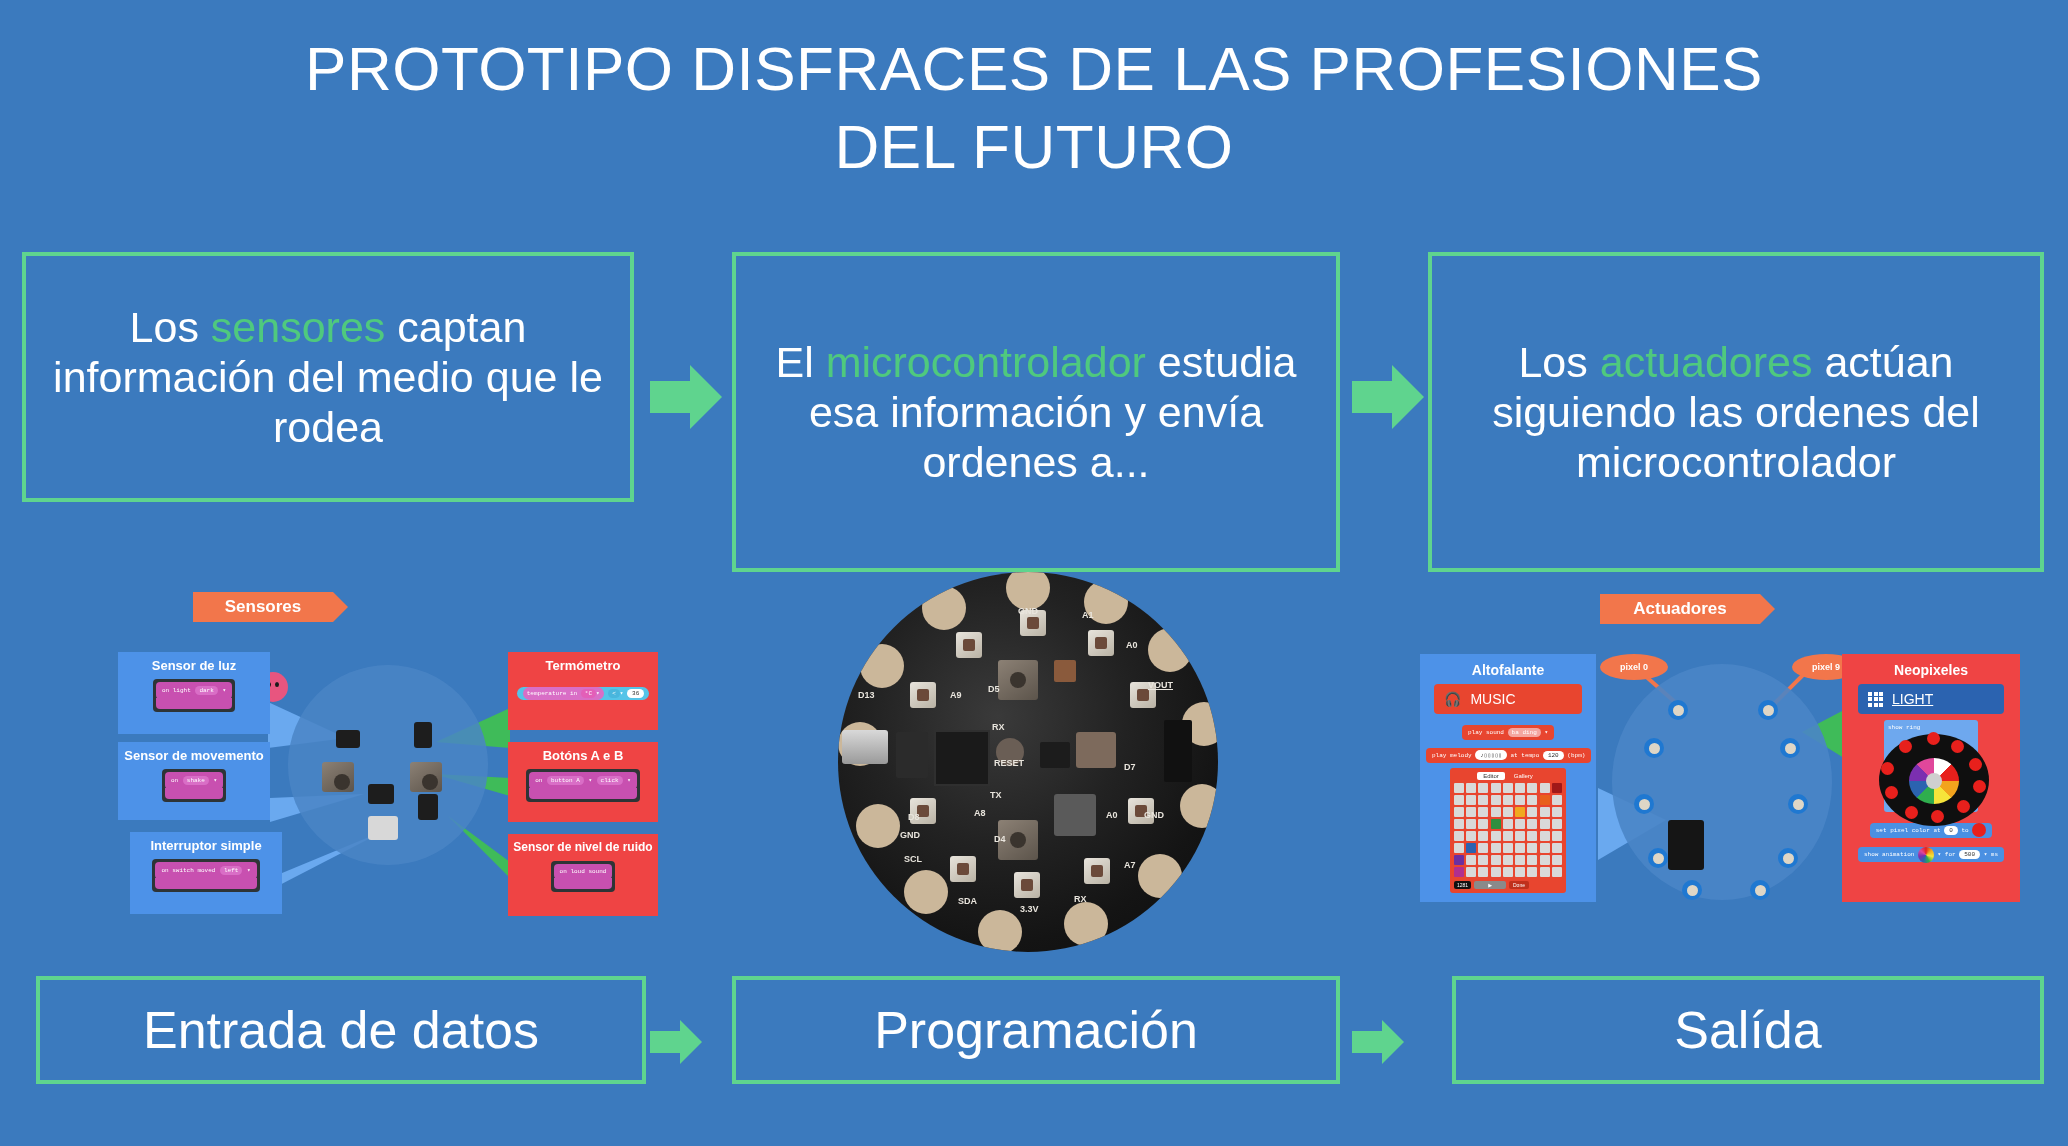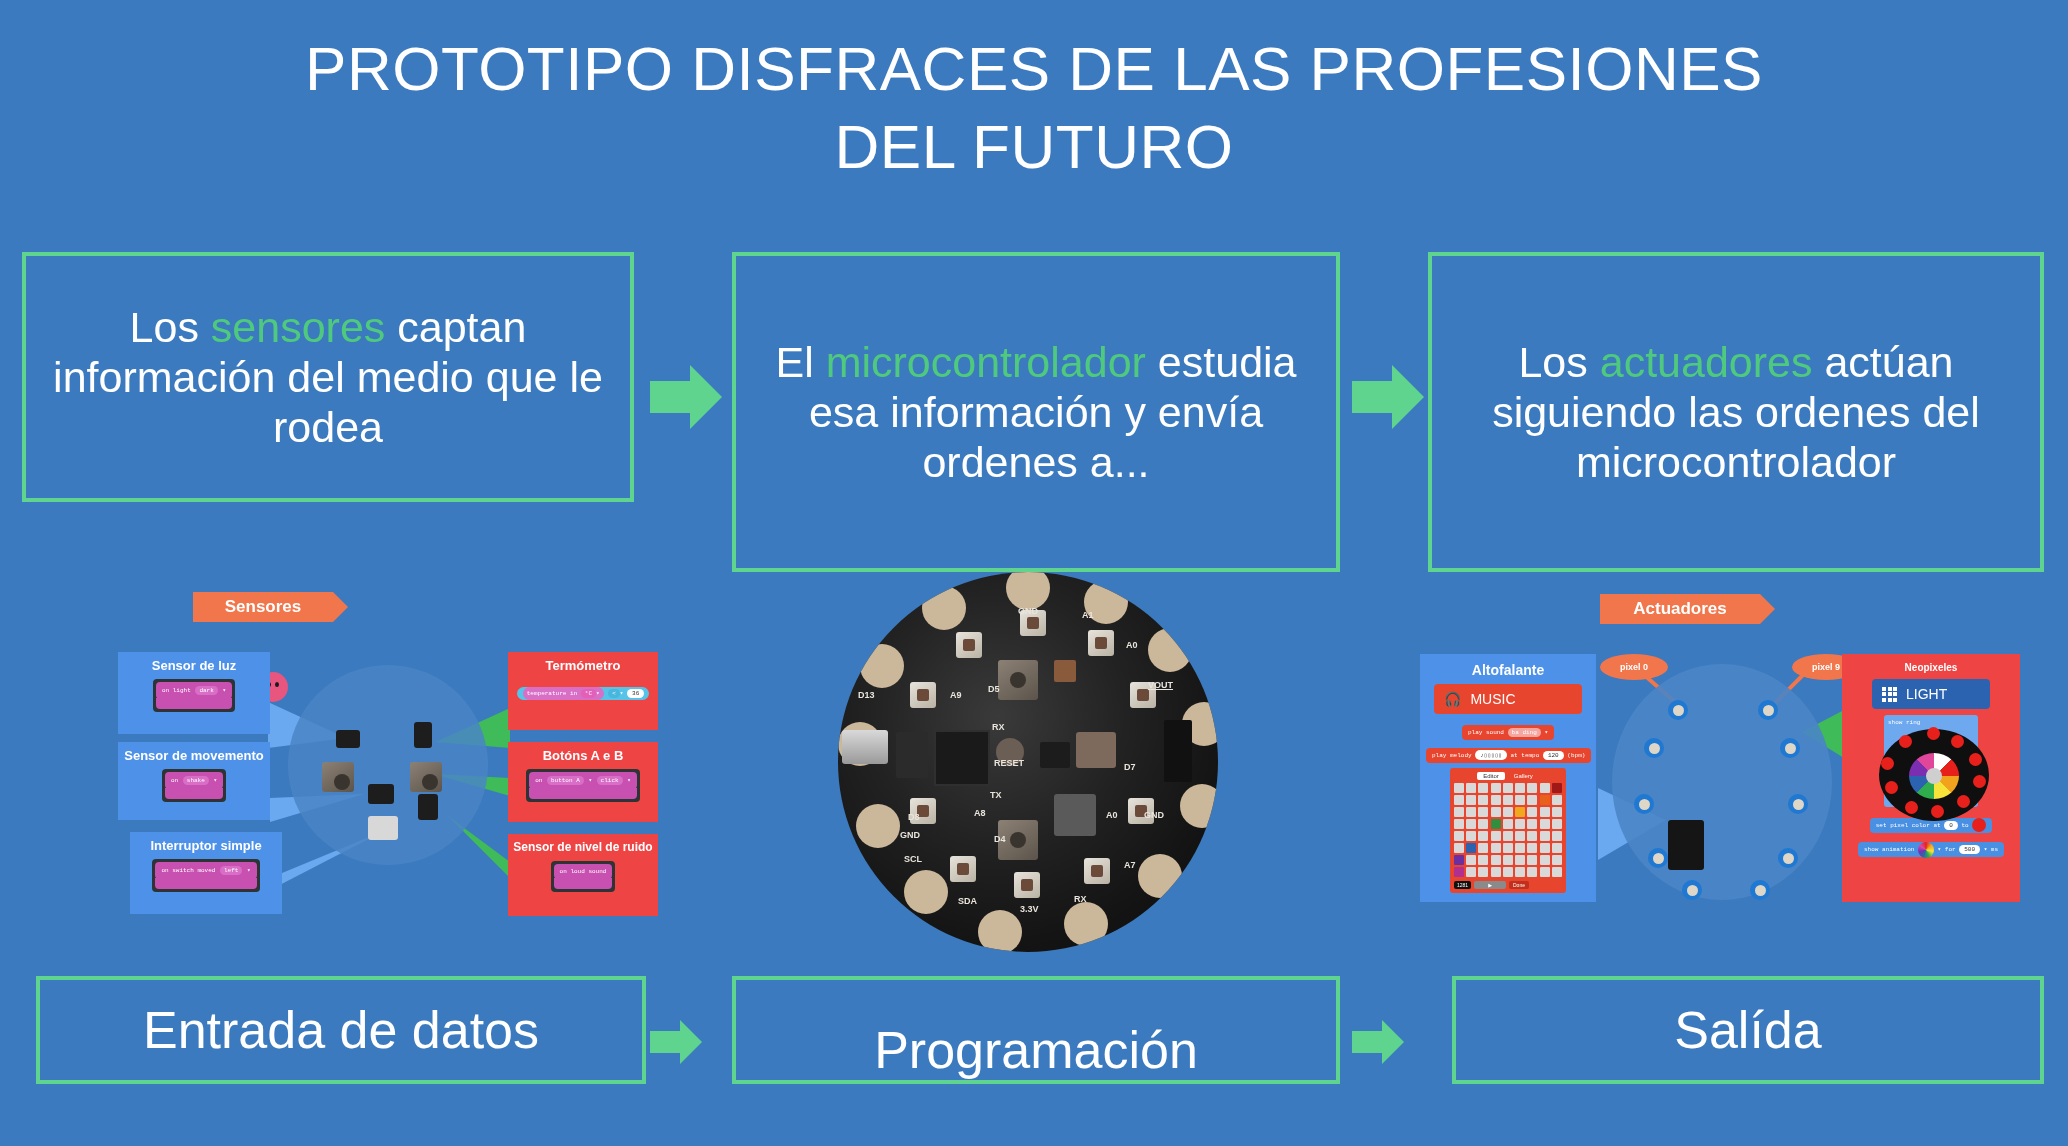--- a/index.html
+++ b/index.html
@@ -51,21 +51,21 @@
 
   
   .bbox{
     position:absolute;
     border:4px solid #5fd48e;
     background:#3b7abe;color:#ffffff;
     display:flex;align-items:center;justify-content:center;
     font-size:52px;box-sizing:border-box;
   }
   #bbox1{left:36px;top:976px;width:610px;height:108px;}
-  #bbox2{left:732px;top:976px;width:608px;height:108px;align-items:flex-end;}
+  #bbox2{left:732px;top:976px;width:608px;height:108px;}
   #bbox3{left:1452px;top:976px;width:592px;height:108px;}
 
   
   .panel{position:absolute;}
   #sensors-panel{left:118px;top:590px;width:540px;height:330px;}
   #actuators-panel{left:1420px;top:592px;width:640px;height:330px;}
   #board-photo{left:838px;top:572px;width:380px;height:380px;}
 
   .banner{
     position:absolute;height:30px;background:#f2764b;
@@ -522,22 +522,22 @@
         </div>
         <div style="display:flex;gap:3px;align-items:center;margin-top:4px;">
           <span style="background:#111;color:#fff;font-size:5px;padding:1px 3px;border-radius:2px;">1281</span>
           <span style="background:#8a8a8a;color:#fff;font-size:5px;padding:1px 14px;border-radius:2px;">▶</span>
           <span style="background:#c0301c;color:#fff;font-size:5px;padding:1px 4px;border-radius:2px;">Done</span>
         </div>
       </div>
     </div>
 
     <div class="card green" style="left:422px;top:62px;width:178px;height:248px;padding:8px 6px;">
-      <div class="card-title" style="font-size:10px;">Neopixeles</div>
-      <div class="bigbtn blue" style="margin:6px 24px;">
+      <div class="card-title" style="font-size:14px;">Neopixeles</div>
+      <div class="bigbtn blue" style="margin:6px 10px;text-decoration:underline;">
         <span style="display:inline-grid;grid-template-columns:repeat(3,4px);gap:1.5px;">
           <i style="background:#fff;width:4px;height:4px;display:block;"></i>
             <i style="background:#fff;width:4px;height:4px;display:block;"></i>
             <i style="background:#fff;width:4px;height:4px;display:block;"></i>
           <i style="background:#fff;width:4px;height:4px;display:block;"></i>
             <i style="background:#fff;width:4px;height:4px;display:block;"></i>
             <i style="background:#fff;width:4px;height:4px;display:block;"></i>
           <i style="background:#fff;width:4px;height:4px;display:block;"></i>
             <i style="background:#fff;width:4px;height:4px;display:block;"></i>
             <i style="background:#fff;width:4px;height:4px;display:block;"></i>

